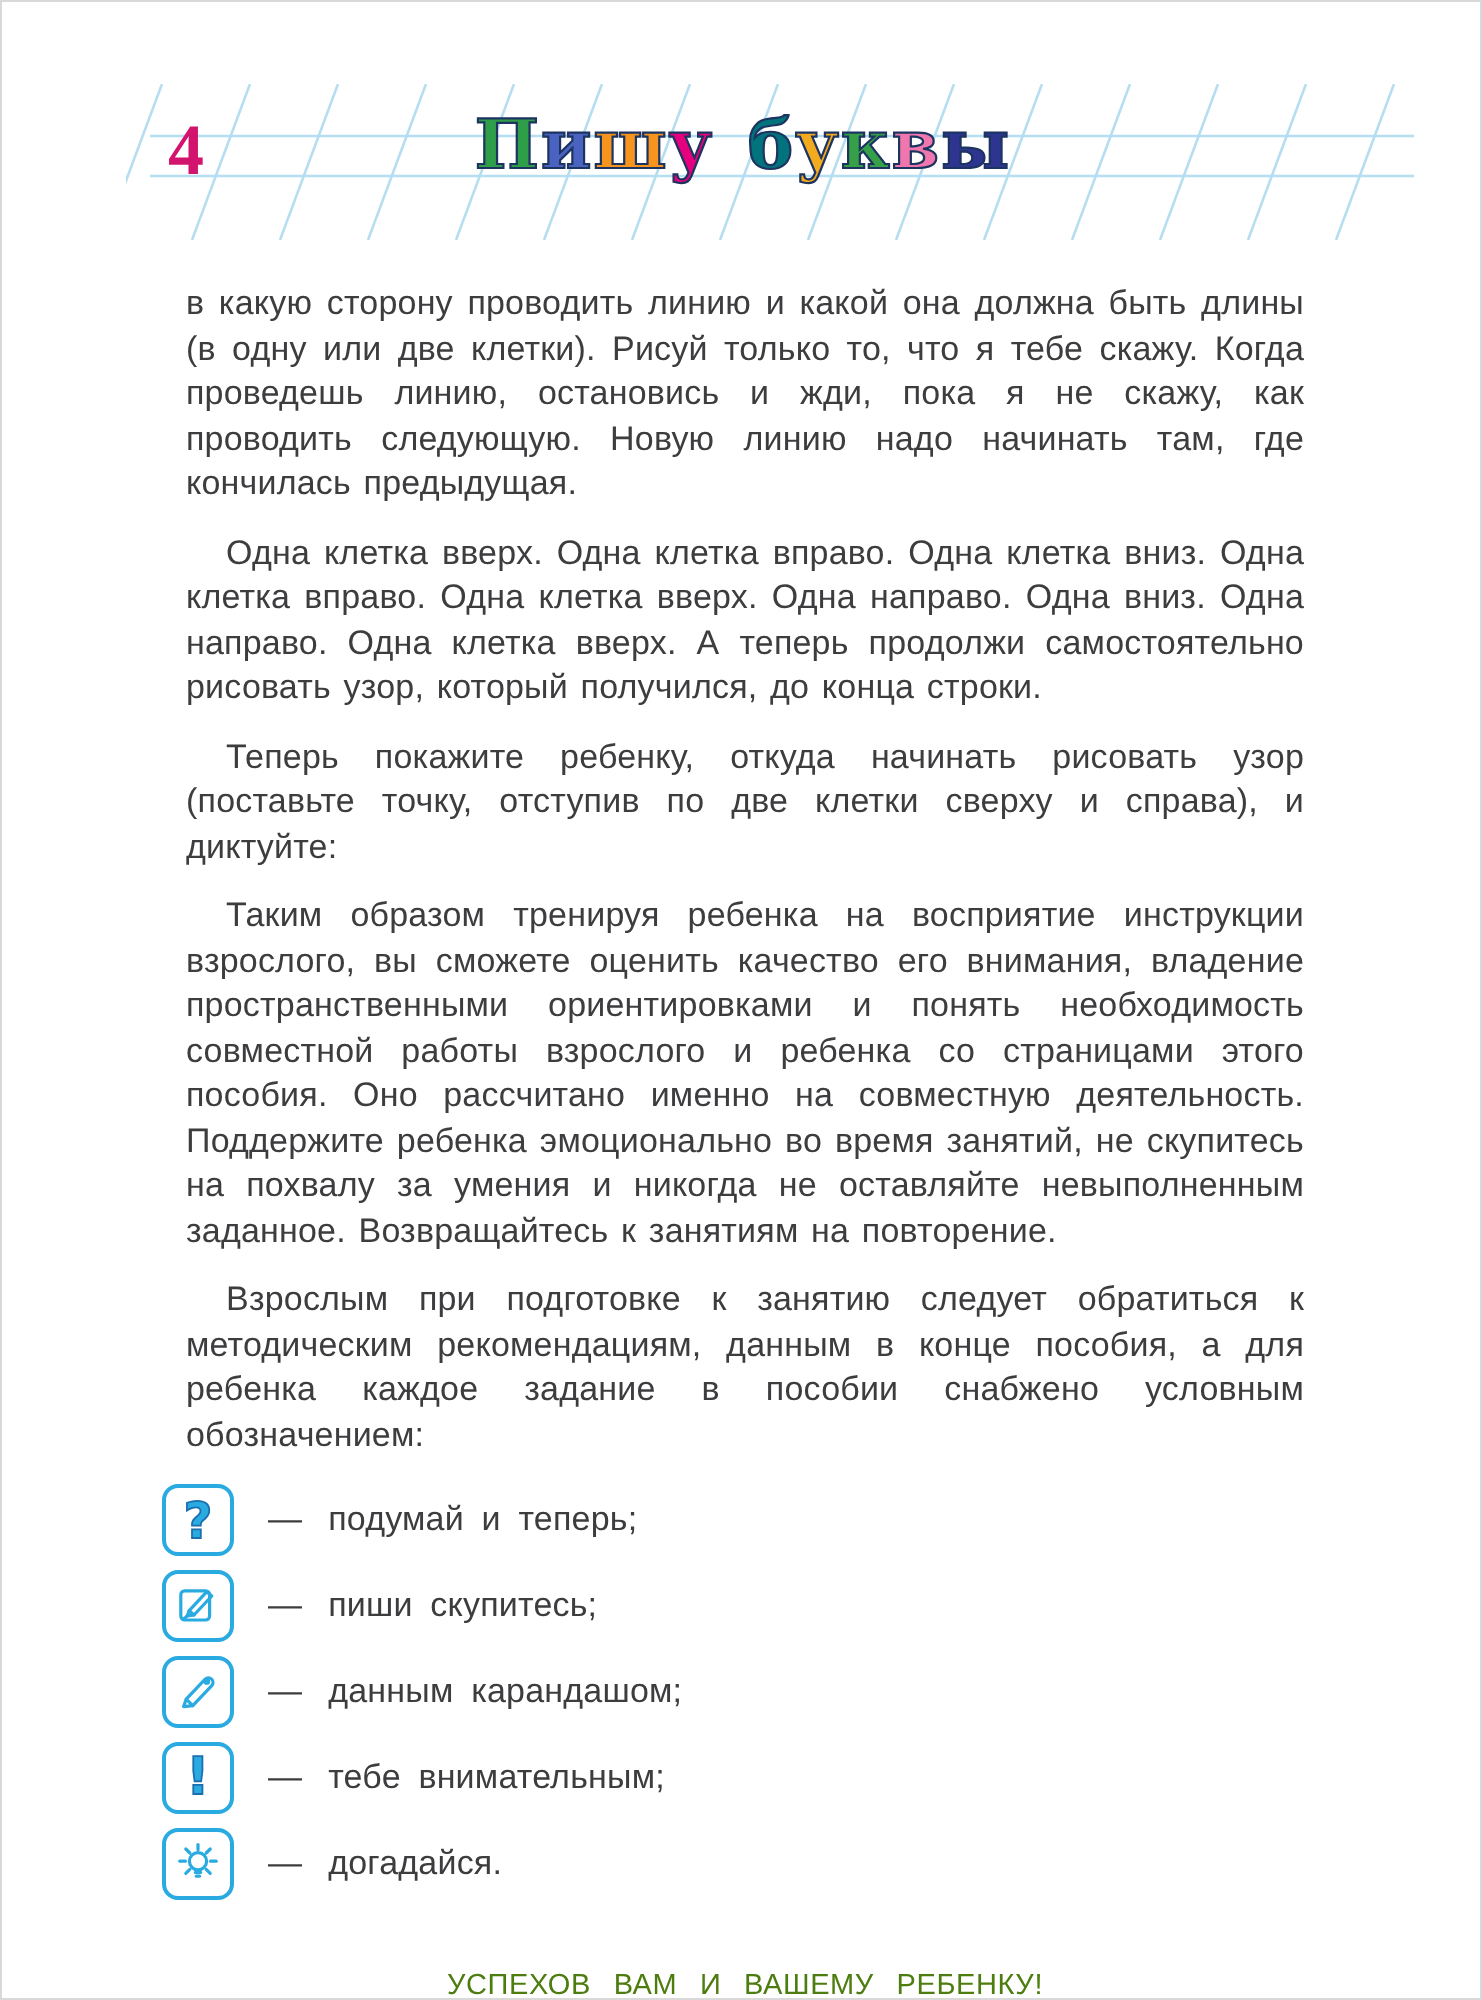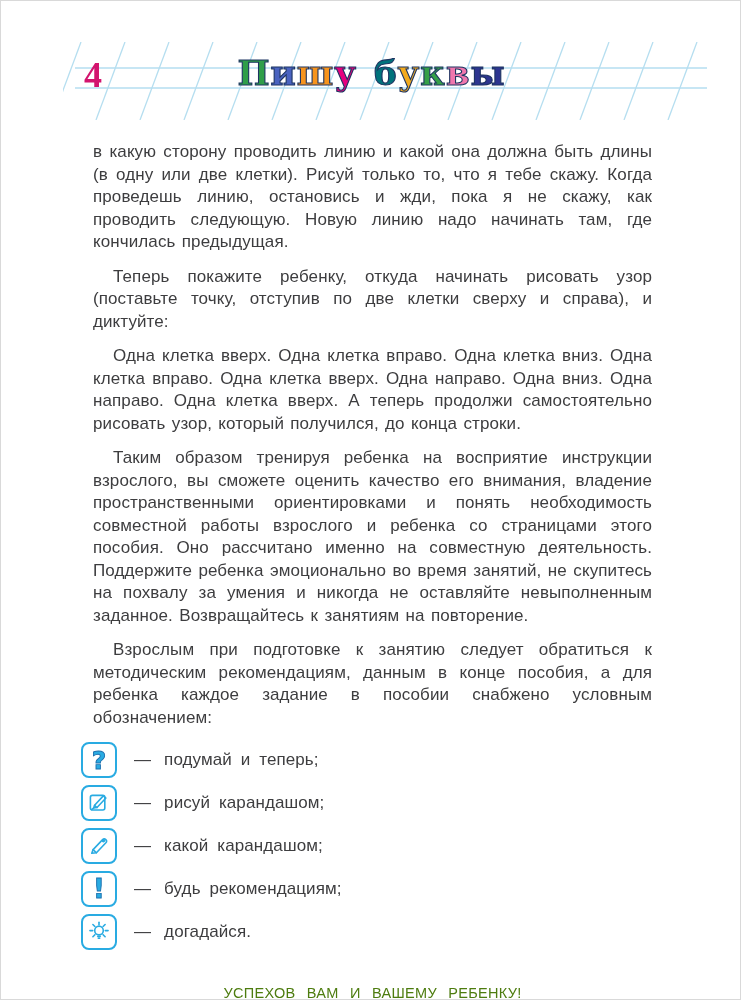--- a/index.html
+++ b/index.html
@@ -76,22 +76,22 @@
     <div class="page-number">4</div>
 
     <h1 class="title">
       <span class="word"><span style="color: rgb(47, 158, 73);">П</span><span style="color: rgb(74, 99, 192);">и</span><span style="color: rgb(247, 148, 29);">ш</span><span style="color: rgb(230, 0, 126);">у</span></span>
       <span class="word"><span style="color: rgb(0, 115, 124);">б</span><span style="color: rgb(242, 170, 30);">у</span><span style="color: rgb(53, 160, 72);">к</span><span style="color: rgb(239, 119, 173);">в</span><span style="color: rgb(45, 53, 144);">ы</span></span>
     </h1>
   </div>
 
   <div class="content">
     <p>в какую сторону проводить линию и какой она должна быть длины (в одну или две клетки). Рисуй только то, что я тебе скажу. Когда проведешь линию, остановись и жди, пока я не скажу, как проводить следующую. Новую линию надо начинать там, где кончилась предыдущая.</p>
+    <p class="indent">Одна клетка вверх. Одна клетка вправо. Одна клетка вниз. Одна клетка вправо. Одна клетка вверх. Одна направо. Одна вниз. Одна направо. Одна клетка вверх. А теперь продолжи самостоятельно рисовать узор, который получился, до конца строки.</p>
     <p class="indent">Теперь покажите ребенку, откуда начинать рисовать узор (поставьте точку, отступив по две клетки сверху и справа), и диктуйте:</p>
-    <p class="indent">Одна клетка вверх. Одна клетка вправо. Одна клетка вниз. Одна клетка вправо. Одна клетка вверх. Одна направо. Одна вниз. Одна направо. Одна клетка вверх. А теперь продолжи самостоятельно рисовать узор, который получился, до конца строки.</p>
     <p class="indent">Таким образом тренируя ребенка на восприятие инструкции взрослого, вы сможете оценить качество его внимания, владение пространственными ориентировками и понять необходимость совместной работы взрослого и ребенка со страницами этого пособия. Оно рассчитано именно на совместную деятельность. Поддержите ребенка эмоционально во время занятий, не скупитесь на похвалу за умения и никогда не оставляйте невыполненным заданное. Возвращайтесь к занятиям на повторение.</p>
     <p class="indent">Взрослым при подготовке к занятию следует обратиться к методическим рекомендациям, данным в конце пособия, а для ребенка каждое задание в пособии снабжено условным обозначением:</p>
 
     <ul class="legend">
 
       <li class="legend-row">
         <span class="icon-box">
           <span class="glyph q">?</span>
         </span>
         <span class="dash">—</span>
@@ -101,41 +101,41 @@
       <li class="legend-row">
         <span class="icon-box">
           <svg width="24" height="24" viewBox="0 0 24 24" aria-hidden="true">
             <rect x="3.4" y="4.4" width="14.4" height="14.6" rx="2"></rect>
             <path d="M6.6 17 L7.6 14.3 L16.3 4.9 L18.9 7 L10 16.5 Z"></path>
             <line x1="7.6" y1="14.3" x2="10" y2="16.5"></line>
             <line x1="4.6" y1="18.7" x2="6.6" y2="17"></line>
           </svg>
         </span>
         <span class="dash">—</span>
-        <span class="legend-label">рисуй карандашом;</span>
+        <span class="legend-label">пиши скупитесь;</span>
       </li>
 
       <li class="legend-row">
         <span class="icon-box">
           <svg width="24" height="24" viewBox="0 0 24 24" aria-hidden="true">
             <path d="M4.8 19.3 L6.1 15.6 L15.6 5.6 A2.3 2.3 0 0 1 18.9 8.8 L9.4 18.8 Z"></path>
             <line x1="6.1" y1="15.6" x2="9.4" y2="18.8"></line>
             <circle cx="16.4" cy="6.7" r="0.9"></circle>
           </svg>
         </span>
         <span class="dash">—</span>
-        <span class="legend-label">какой карандашом;</span>
+        <span class="legend-label">данным карандашом;</span>
       </li>
 
       <li class="legend-row">
         <span class="icon-box">
           <span class="glyph ex">!</span>
         </span>
         <span class="dash">—</span>
-        <span class="legend-label">будь рекомендациям;</span>
+        <span class="legend-label">тебе внимательным;</span>
       </li>
 
       <li class="legend-row">
         <span class="icon-box">
           <svg width="24" height="24" viewBox="0 0 24 24" aria-hidden="true">
             <circle cx="12" cy="10.6" r="4.3"></circle>
             <line x1="10.7" y1="16.2" x2="13.3" y2="16.2"></line>
             <line x1="11.2" y1="18.1" x2="12.8" y2="18.1"></line>
             <line x1="2.9" y1="10.6" x2="5.7" y2="10.6"></line>
             <line x1="18.3" y1="10.6" x2="21.1" y2="10.6"></line>

